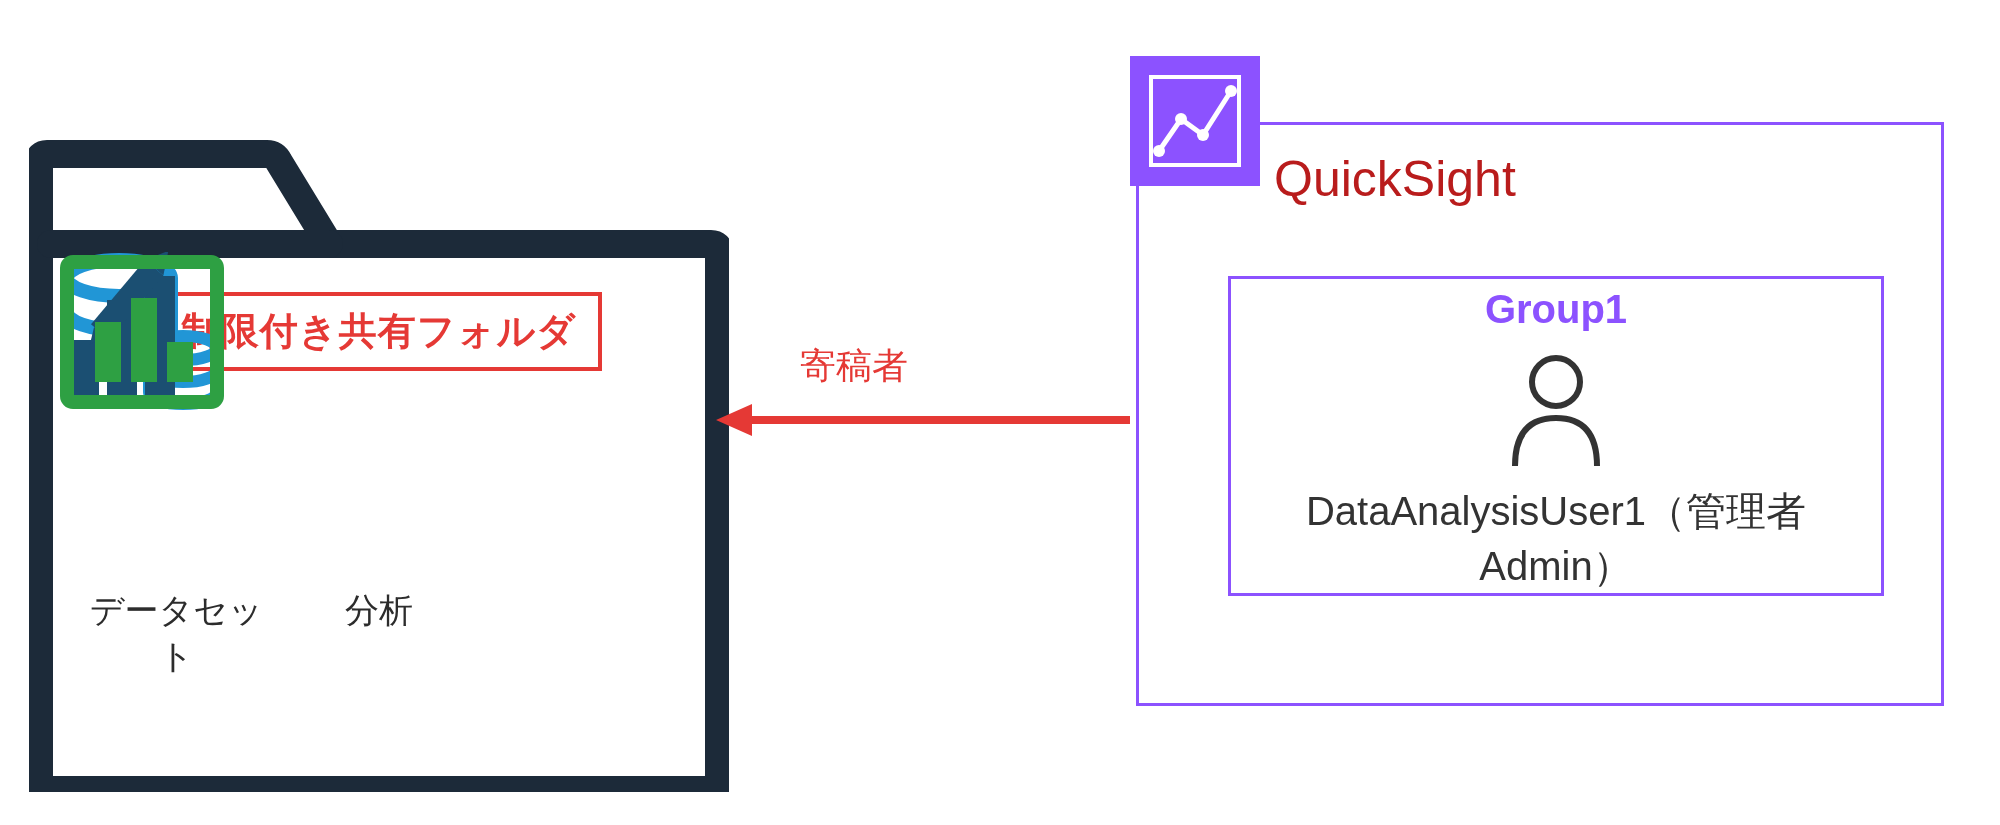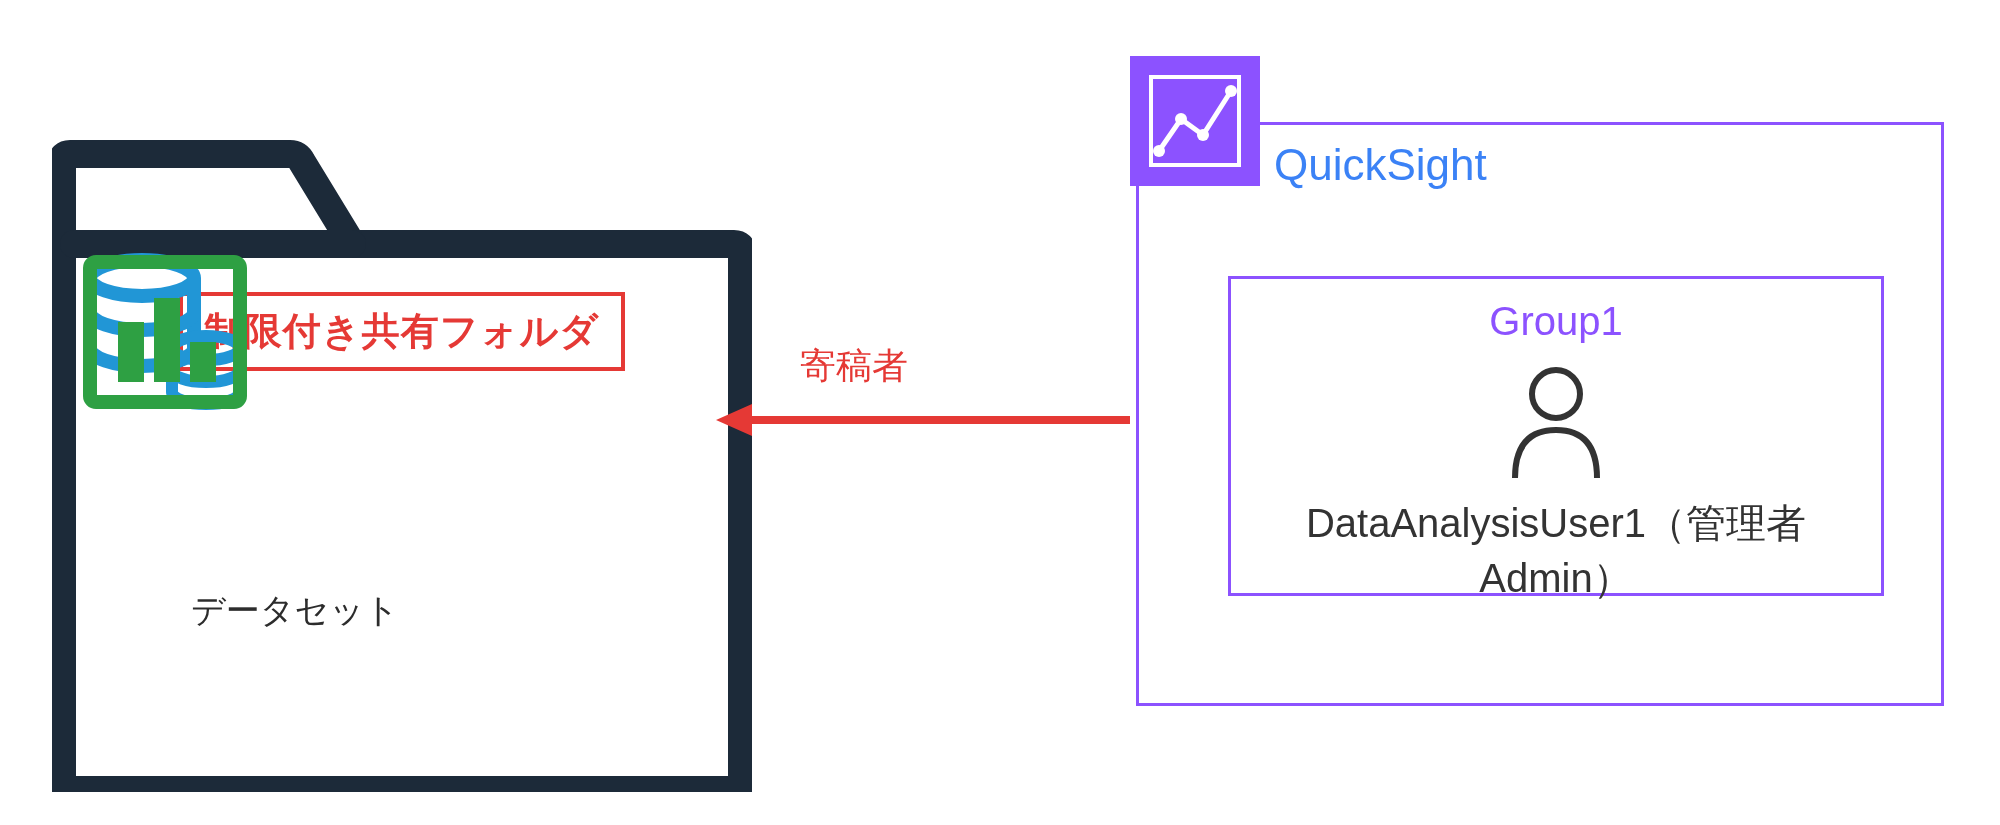--- a/index.html
+++ b/index.html
@@ -14,21 +14,21 @@
   }
   .canvas {
     position: relative;
     width: 2000px;
     height: 825px;
   }
 
   
   .folder {
     position: absolute;
-    left: 52px;
+    left: 29px;
     top: 72px;
     width: 794px;
     height: 720px;
   }
   .folder svg {
     position: absolute;
     left: 0;
     top: 0;
   }
   .folder-body {
@@ -103,39 +103,39 @@
     width: 130px;
     height: 130px;
     background: #8c52ff;
     display: flex;
     align-items: center;
     justify-content: center;
   }
   .qs-label {
     position: absolute;
     left: 1274px;
-    top: 140px;
-    font-size: 44px;
-    color: #3b82f6;
+    top: 150px;
+    font-size: 50px;
+    color: #b91c1c;
   }
 
   .group-box {
     position: absolute;
     left: 1228px;
     top: 276px;
     width: 656px;
     height: 320px;
     border: 3px solid #8c52ff;
     background: #ffffff;
     text-align: center;
   }
   .group-title {
-    margin-top: 20px;
+    margin-top: 8px;
     font-size: 40px;
-    font-weight: 400;
+    font-weight: 700;
     color: #8c52ff;
   }
   .user-icon-wrap {
     margin-top: 18px;
     display: flex;
     justify-content: center;
   }
   .user-label {
     margin-top: 14px;
     font-size: 40px;
@@ -167,20 +167,35 @@
               <g fill="none" stroke="#2196d6" stroke-width="12">
                 <ellipse cx="126" cy="96" rx="34" ry="12"></ellipse>
                 <path d="M92 96 V140 a34 12 0 0 0 68 0 V96"></path>
                 <path d="M92 118 a34 12 0 0 0 68 0"></path>
               </g>
             </svg>
           </div>
           <div class="label">データセット</div>
         </div>
 
+        <div class="fi">
+          <div class="icon-wrap">
+            <svg width="170" height="160" viewBox="0 0 170 160">
+              <rect x="12" y="88" width="30" height="62" fill="#1b4f72"></rect>
+              <rect x="50" y="48" width="30" height="102" fill="#1b4f72"></rect>
+              <rect x="88" y="24" width="30" height="126" fill="#1b4f72"></rect>
+              <g transform="translate(88,8) rotate(40)">
+                <rect x="0" y="0" width="24" height="84" fill="#1b4f72"></rect>
+                <polygon points="0,0 24,0 12,-22" fill="#1b4f72"></polygon>
+                <polygon points="4,84 20,84 12,100" fill="#1b4f72"></polygon>
+              </g>
+            </svg>
+          </div>
+          <div class="label">分析</div>
+        </div>
 
         <div class="fi">
           <div class="icon-wrap">
             <svg width="170" height="160" viewBox="0 0 170 160">
               <rect x="10" y="10" width="150" height="140" rx="6" fill="none" stroke="#2ea043" stroke-width="14"></rect>
               <rect x="38" y="70" width="26" height="60" fill="#2ea043"></rect>
               <rect x="74" y="46" width="26" height="84" fill="#2ea043"></rect>
               <rect x="110" y="90" width="26" height="40" fill="#2ea043"></rect>
             </svg>
           </div>

